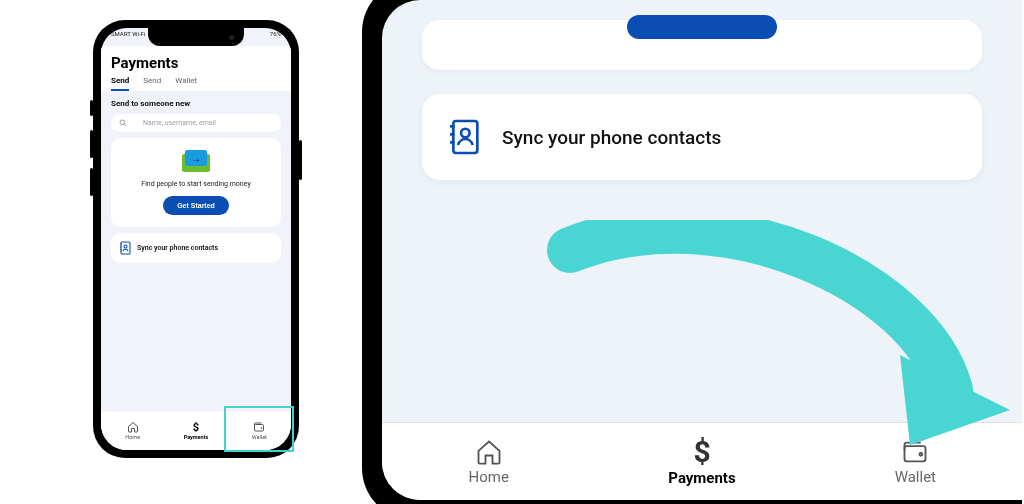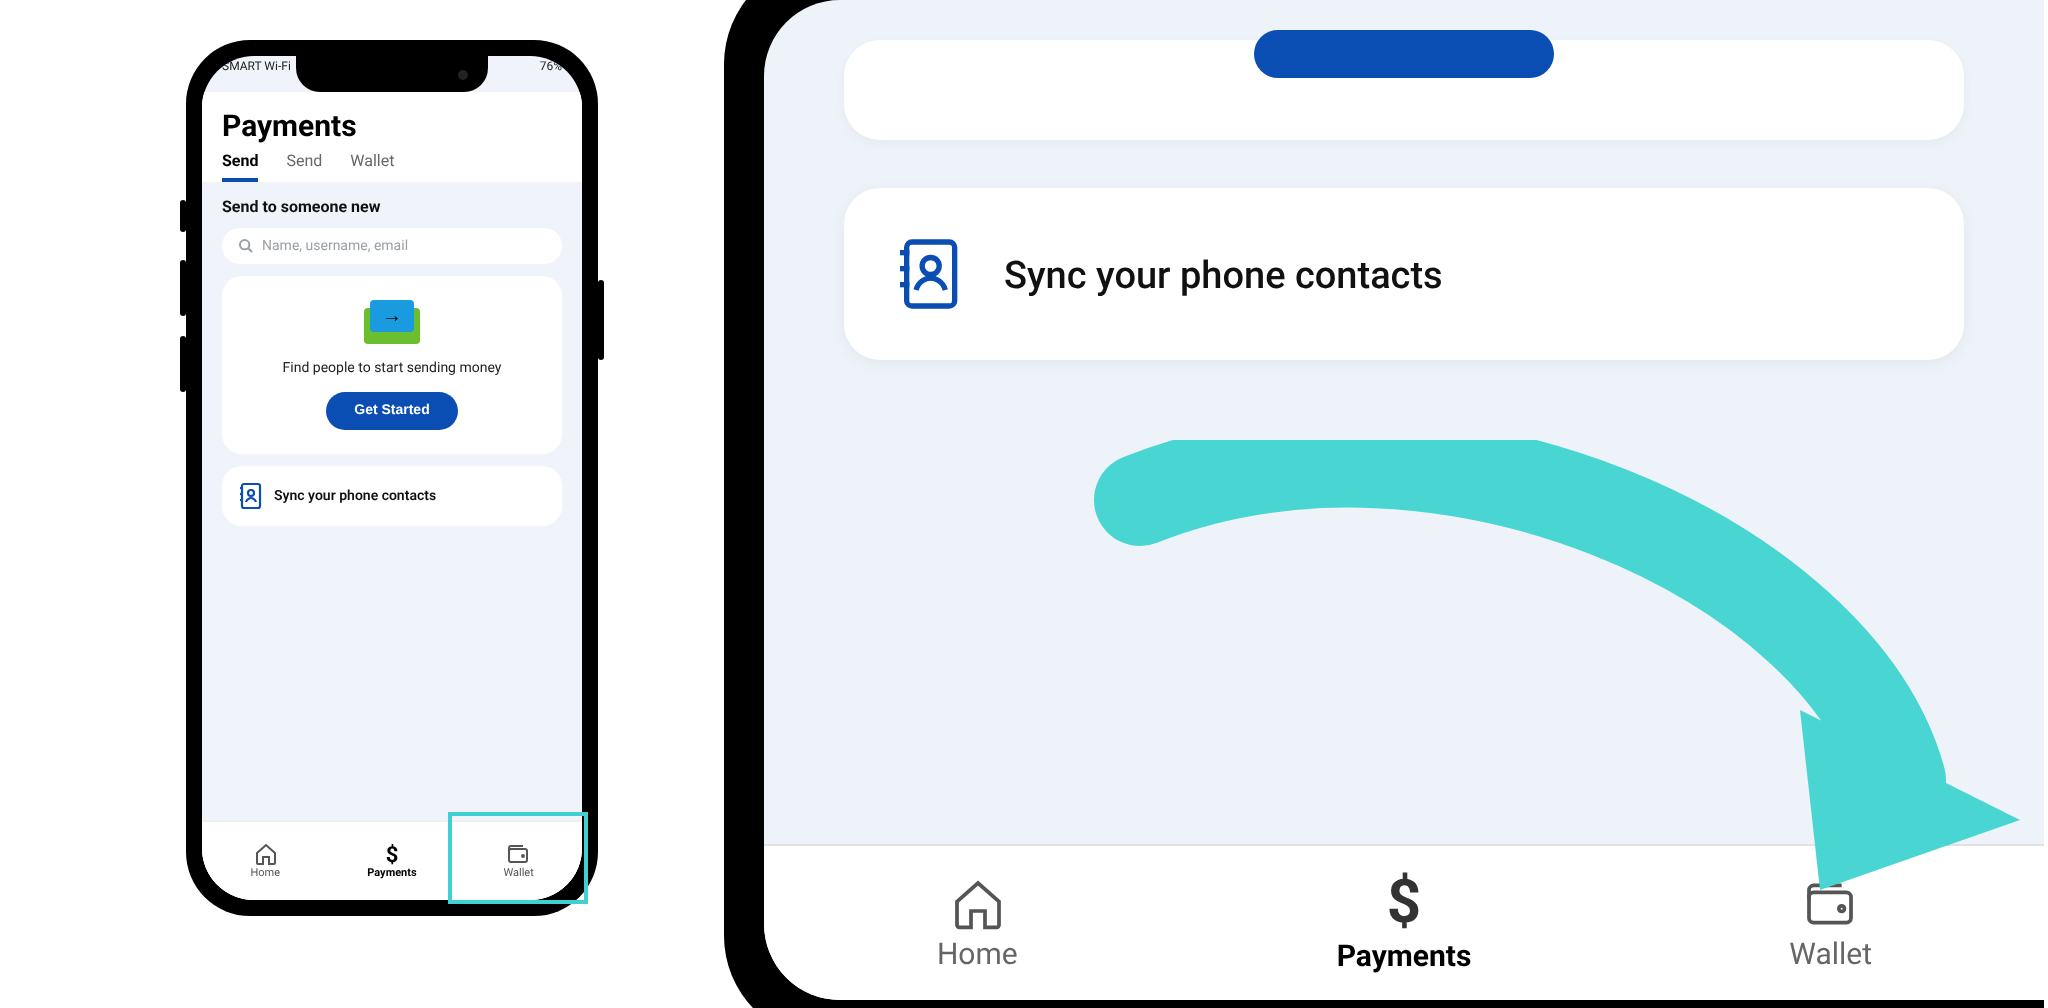--- a/index.html
+++ b/index.html
@@ -65,21 +65,21 @@
   }
   .hdr { background:#fff; padding:8px 10px 0 10px; }
   .hdr h1 { font-size:15px; font-weight:700; color:#000; }
   .tabs { display:flex; gap:14px; margin-top:4px; font-size:8px; }
   .tab { color:#666; padding-bottom:4px; cursor:pointer; }
   .tab.active { color:#000; font-weight:700; border-bottom:2px solid #0a4db3; }
   .body { flex:1; padding:8px 10px 0 10px; display:flex; flex-direction:column; gap:6px; }
   .subhead { font-size:8px; font-weight:700; color:#111; }
   .search {
     background:#fff; border-radius:16px; height:18px;
-    display:flex; align-items:center; padding:0 8px; gap:4px;
+    display:flex; align-items:center; padding:0 8px; gap:16px;
     font-size:7px; color:#9aa0a6;
   }
   .card {
     background:#fff; border-radius:10px; padding:12px 8px;
     display:flex; flex-direction:column; align-items:center; gap:8px;
   }
   .people-icon {
     width:28px; height:22px; position:relative;
   }
   .people-icon .back { position:absolute; left:0; top:4px; width:28px; height:18px; background:#6bbf2f; border-radius:2px; }

